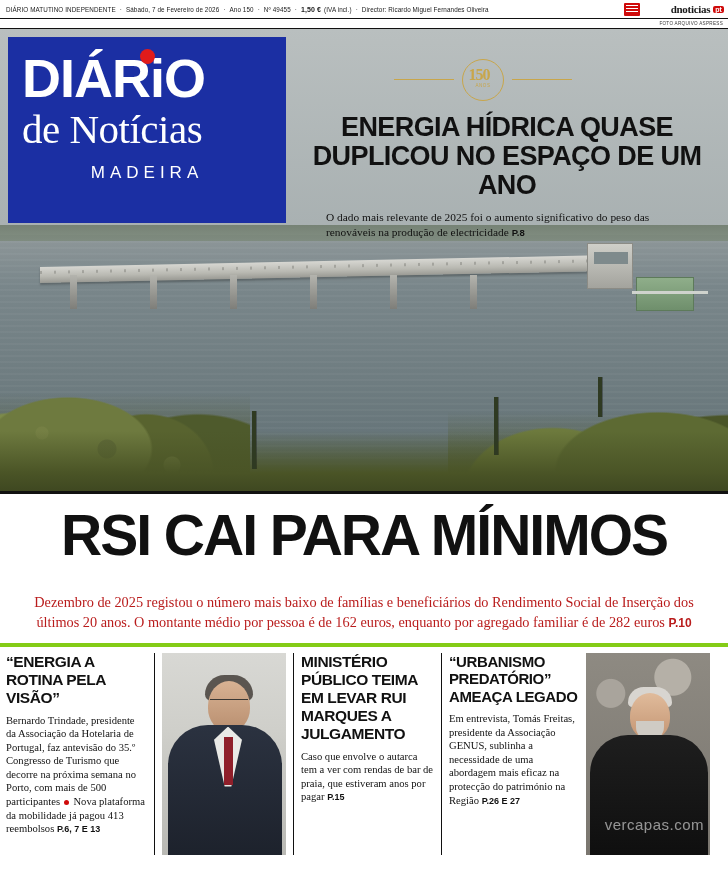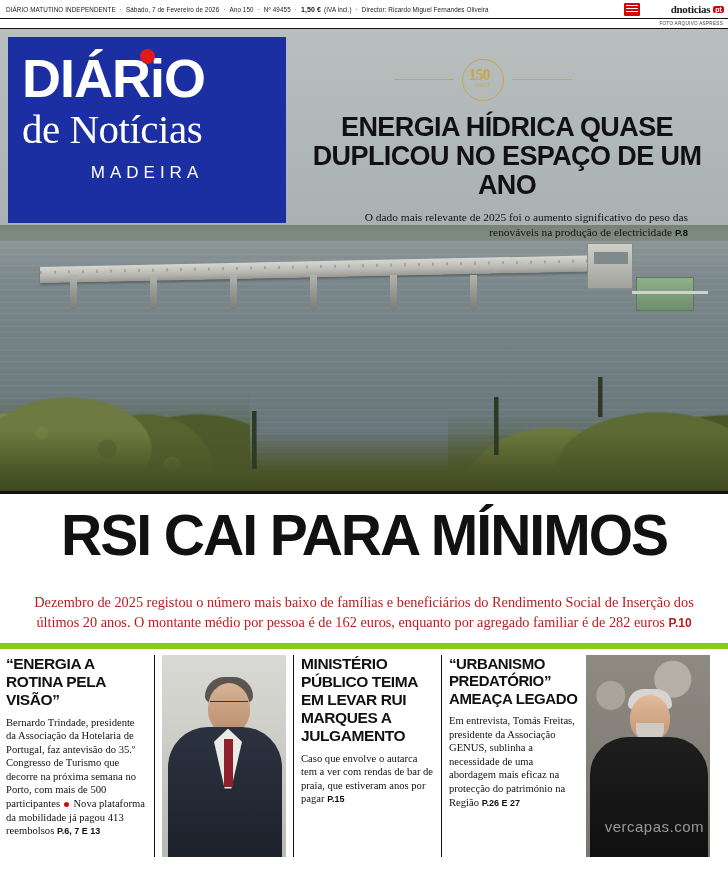--- a/index.html
+++ b/index.html
@@ -230,32 +230,32 @@
     font-weight: bold;
     font-size: 27px;
     line-height: 29px;
     letter-spacing: -.6px;
   }
   .hero-head p {
     margin: 10px 26px 0 26px;
     font-family: "Liberation Serif", serif;
     font-size: 11.4px;
     line-height: 15px;
-    text-align: right;
+    text-align: left;
   }
   .hero-head p .ref {
     font-family: "Liberation Sans", sans-serif;
     font-weight: bold;
     font-size: 9.5px;
   }
 
   
   .mainband {
     padding: 12px 8px 10px;
-    border-bottom: 6px solid #84cc16;
+    border-bottom: 4px solid #84cc16;
   }
   .mainband h2 {
     margin: 0;
     text-align: center;
     font-family: "Liberation Sans", sans-serif;
     font-weight: bold;
     font-size: 57px;
     line-height: 58px;
     letter-spacing: -2px;
     color: #111;

